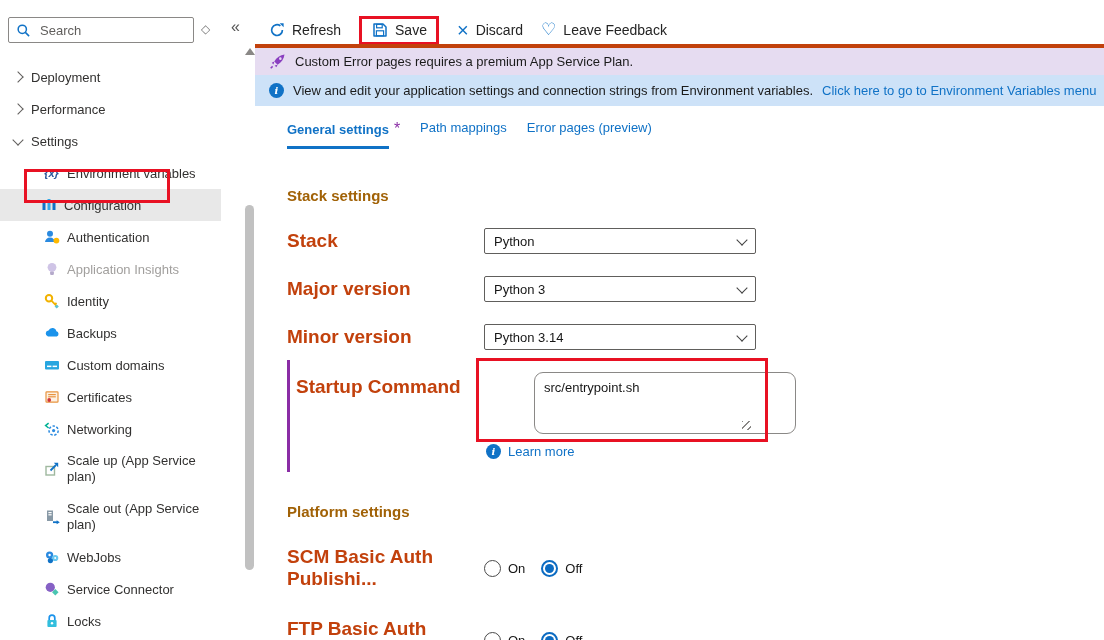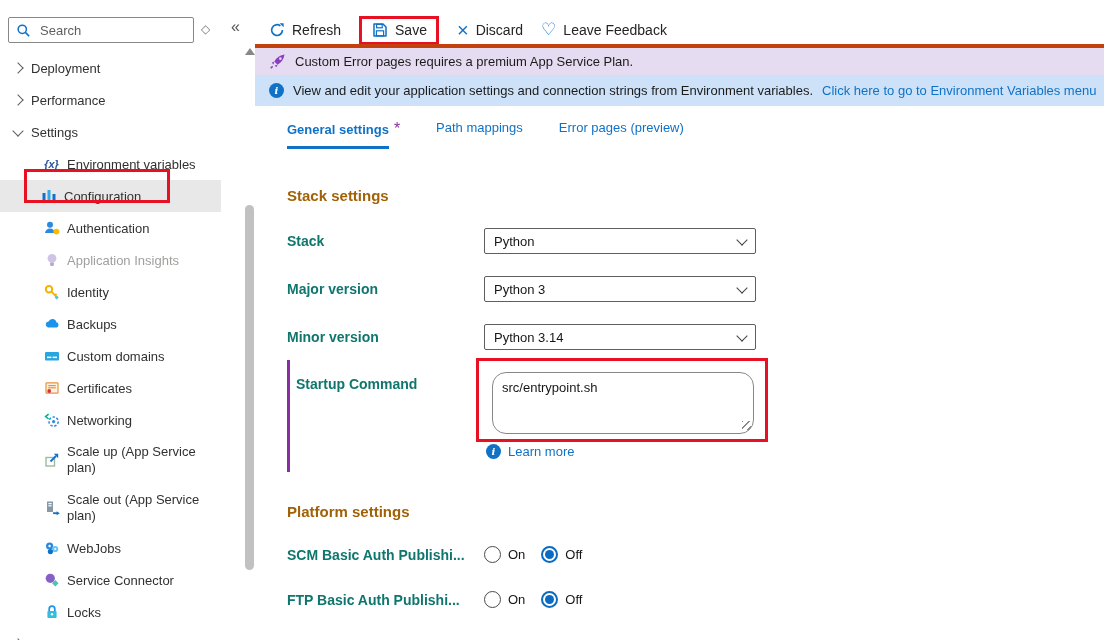--- a/index.html
+++ b/index.html
@@ -16,21 +16,21 @@
     font-family:inherit;color:#161616;min-width:0;background:transparent;}
   .search-wrap input::placeholder{color:#605e5c;}
   .pin{position:absolute;left:201px;top:14px;font-size:12px;color:#7a7a7a;cursor:pointer;}
   .collapse{position:absolute;left:231px;top:11px;font-size:16px;color:#555;cursor:pointer;line-height:1;}
   .commands{position:absolute;left:268px;top:0;height:44px;display:flex;align-items:center;gap:18px;}
   .cmd{display:flex;align-items:center;gap:7px;font-size:14px;color:#242424;cursor:pointer;white-space:nowrap;}
   .save-annot{border:3px solid #e81123;padding:3px 9px;}
   .x-glyph{font-size:20px;color:#1072c6;line-height:14px;}
   .heart-glyph{font-size:17px;color:#1072c6;line-height:14px;}
   
-  .sidebar{position:absolute;top:52px;left:0;width:221px;bottom:0;overflow:hidden;}
+  .sidebar{position:absolute;top:61px;left:0;width:221px;bottom:0;overflow:hidden;}
   .srow{display:flex;align-items:center;height:32px;font-size:13px;color:#323130;cursor:pointer;
     padding-left:14px;gap:9px;box-sizing:border-box;}
   .srow.child{padding-left:43px;gap:7px;}
   .srow.two{height:48px;}
   .srow.two .lbl{line-height:16px;width:168px;}
   .srow.sel{background:#e8e8e8;padding-left:40px;}
   .srow.dis{color:#a19f9d;}
   .chev{width:7px;height:7px;border-right:1.5px solid #605e5c;border-bottom:1.5px solid #605e5c;
     display:inline-block;flex:none;}
   .chev.r{transform:rotate(-45deg);}
@@ -44,41 +44,41 @@
   .banner{position:absolute;left:255px;right:0;height:31px;display:flex;align-items:center;
     font-size:13px;color:#1b1b1b;gap:9px;padding-left:14px;box-sizing:border-box;white-space:nowrap;}
   .banner.premium{top:44px;background:#e6dcf1;border-top:4px solid #c2410c;}
   .banner.infob{top:75px;background:#cde2f8;}
   .info-dot{width:15px;height:15px;border-radius:50%;background:#1072c6;color:#fff;font-size:10px;
     font-weight:bold;display:inline-flex;align-items:center;justify-content:center;
     font-family:"DejaVu Serif",serif;font-style:italic;flex:none;}
   a.link{color:#1072c6;text-decoration:none;cursor:pointer;}
   
   .content{position:absolute;left:255px;top:106px;right:0;bottom:0;padding-left:32px;box-sizing:border-box;overflow:hidden;}
-  .tabs{display:flex;gap:36px;margin-top:14px;align-items:flex-start;}
+  .tabs{display:flex;gap:20px;margin-top:14px;align-items:flex-start;}
   .tab{font-size:13px;color:#1072c6;cursor:pointer;white-space:nowrap;}
   .tab .tl{padding-bottom:9px;display:inline-block;}
   .tab.active{font-weight:bold;}
   .tab.active .tl{border-bottom:3px solid #1072c6;}
   .star{color:#8a2da5;font-size:16px;margin-left:5px;font-weight:normal;}
   .sect-title{font-size:15px;font-weight:bold;margin-top:38px;color:#a16207;}
   .sect-title.platform{margin-top:44px;}
   .frow{display:flex;align-items:center;margin-top:22px;}
   .frow.first{margin-top:24px;}
-  .flabel{width:197px;font-size:14px;font-weight:bold;color:#0f766e;flex:none;box-sizing:border-box;}
+  .flabel{width:197px;font-size:19px;font-weight:bold;color:#c2410c;flex:none;box-sizing:border-box;}
   .dd{width:272px;height:26px;border:1px solid #605e5c;border-radius:2px;display:flex;align-items:center;
     justify-content:space-between;padding:12px 9px;box-sizing:border-box;font-size:13px;background:#fff;cursor:pointer;}
   .dd .chev{border-color:#424242;margin-top:-2px;}
   .startup{align-items:flex-start;position:relative;}
   .dirty-bar{position:absolute;left:0;top:-12px;width:3px;height:112px;background:#8a2da5;}
   .startup .flabel{padding-left:9px;margin-top:4px;}
   .startup-col{display:flex;flex-direction:column;}
   .ta-wrap{position:relative;margin-left:8px;width:262px;}
-  textarea.cmdbox{width:262px;height:62px;border:1px solid #8a8886;border-radius:14px;font-size:13px;
-    font-family:inherit;padding:7px 9px;box-sizing:border-box;resize:none;color:#161616;display:block;}
+  textarea.cmdbox{width:262px;height:62px;border:1px solid #8a8886;border-radius:9px;font-size:13px;
+    font-family:inherit;padding:7px 9px;box-sizing:border-box;resize:none;color:#161616;display:block;margin-left:42px;}
   .ta-wrap::after{content:'';position:absolute;right:3px;bottom:4px;width:9px;height:9px;pointer-events:none;
     background:repeating-linear-gradient(-45deg,transparent 0 2px,#8a8886 2px 3px,transparent 3px 5px);}
   .hint{display:flex;align-items:center;gap:7px;font-size:13px;margin-top:10px;margin-left:2px;color:#1b1b1b;white-space:nowrap;}
   .prow{display:flex;align-items:center;margin-top:26px;}
   .prow.second{margin-top:28px;}
   .radio{width:17px;height:17px;border:1px solid #4a4a4a;border-radius:50%;box-sizing:border-box;flex:none;cursor:pointer;}
   .radio.sel{border:2px solid #0b6bc2;position:relative;}
   .radio.sel::after{content:'';position:absolute;inset:2px;background:#0b6bc2;border-radius:50%;}
   .rlabel{font-size:13px;margin:0 16px 0 7px;}
   .rlabel.last{margin-right:0;}

